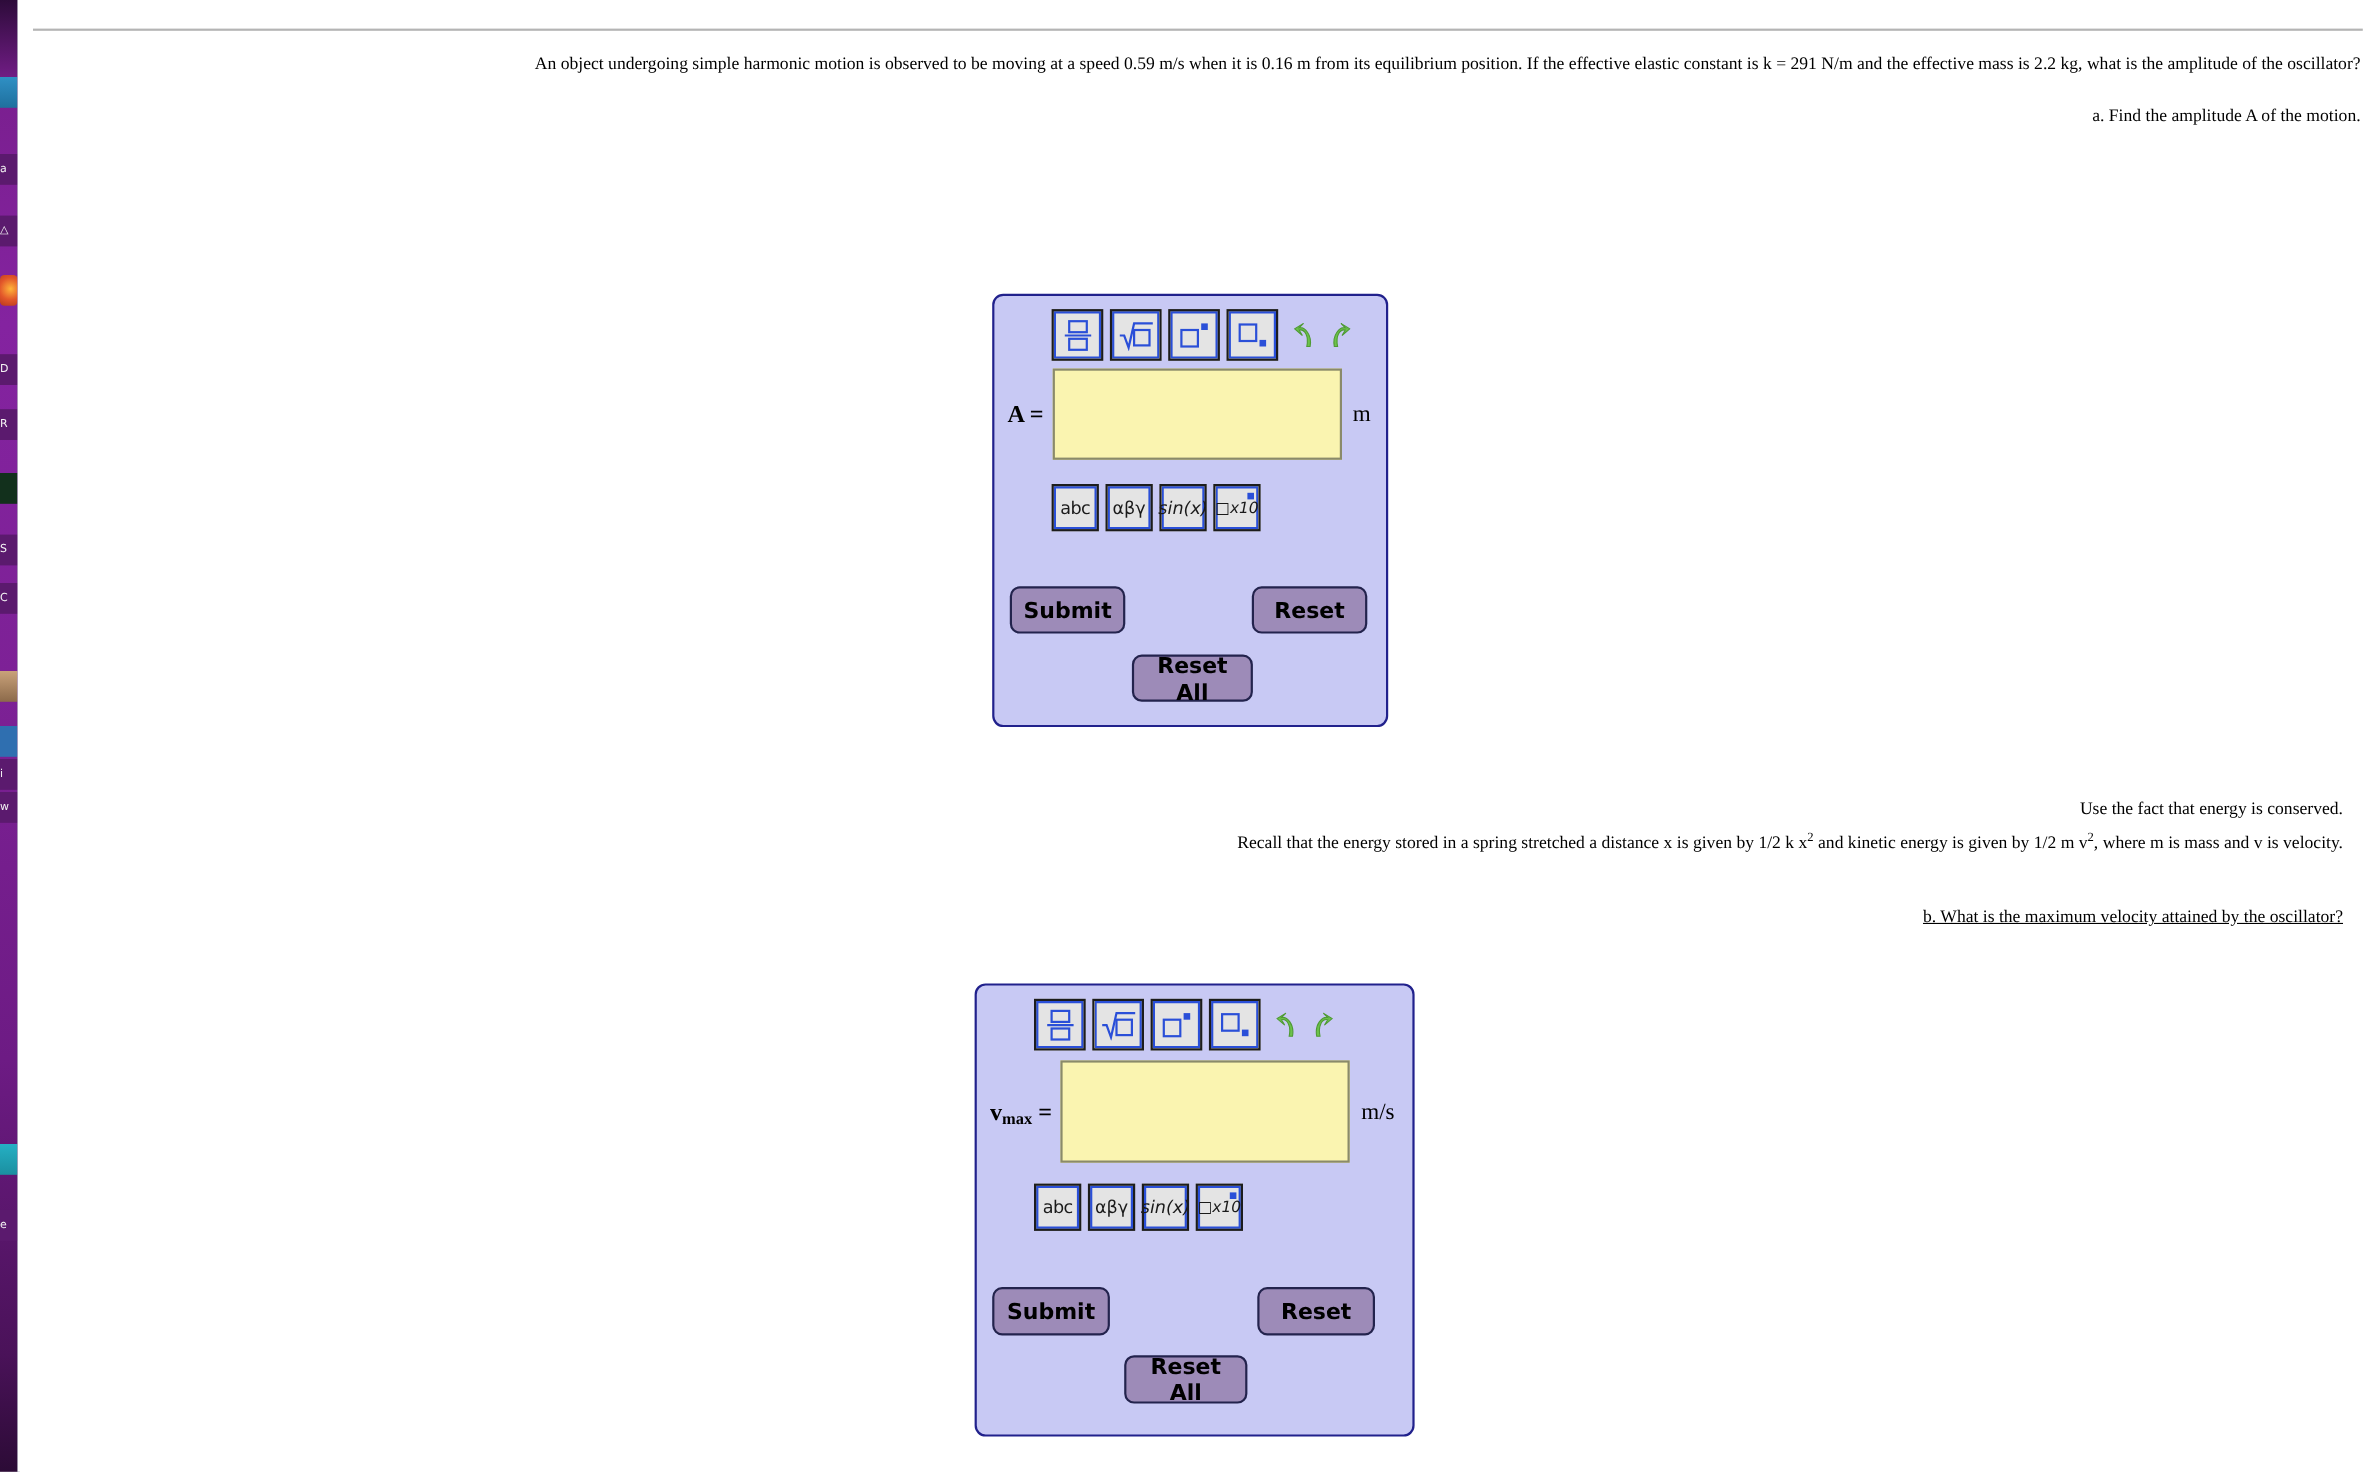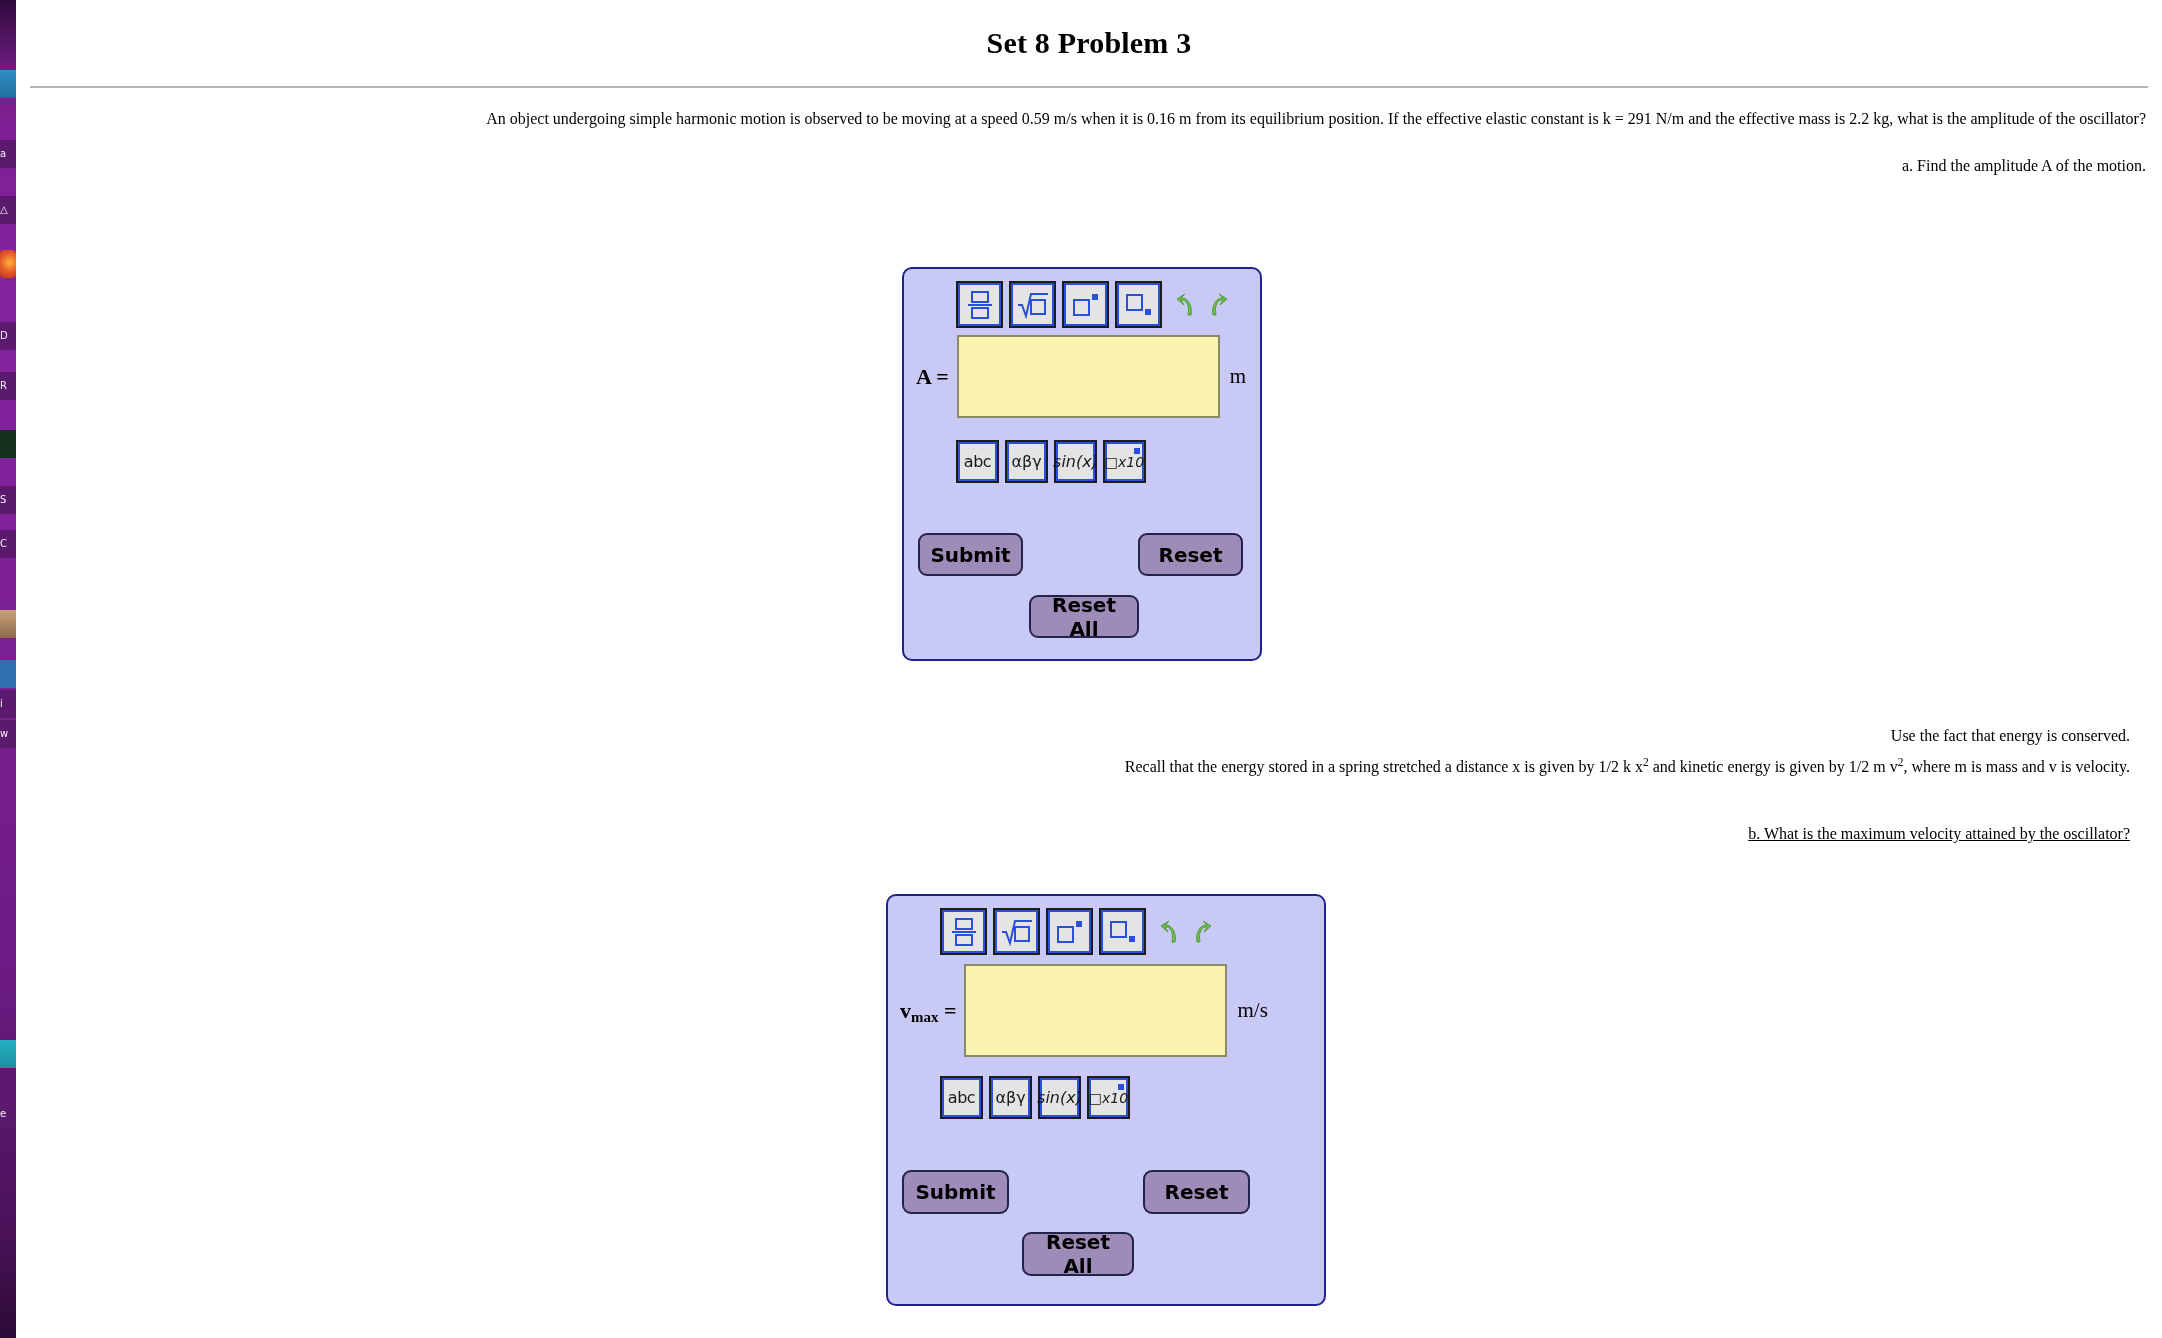--- a/index.html
+++ b/index.html
@@ -106,21 +106,21 @@
   }
   #widget-a {
     left: 886px;
     top: 267px;
     width: 360px;
     height: 394px;
   }
   #widget-b {
     left: 870px;
     top: 894px;
-    width: 440px;
+    width: 400px;
     height: 412px;
   }
 
   .mathbar {
     position: absolute;
     display: flex;
     align-items: center;
     gap: 6px;
   }
   #widget-a .mathbar-top { left: 52px; top: 12px; }
@@ -248,21 +248,20 @@
   <div class="dock-icon di-photo"></div>
   <div class="dock-icon di-blue1"></div>
   <div class="dock-icon di-blue2">i</div>
   <div class="dock-icon di-calc">w</div>
   <div class="dock-icon di-teal"></div>
   <div class="dock-icon di-slack">e</div>
 </div>
 
 <div id="page">
 
-  <h1 id="page-title">Set 8 Problem 3</h1>
   <hr id="title-rule">
 
   <p class="body-text" id="intro-paragraph">An object undergoing simple harmonic motion is observed to be moving at a speed 0.59 m/s when it is 0.16 m from its equilibrium position. If the effective elastic constant is k = 291 N/m and the effective mass is 2.2 kg, what is the amplitude of the oscillator?</p>
 
   <p class="body-text" id="part-a-prompt">a. Find the amplitude A of the motion.</p>
 
   <div class="answer-widget" id="widget-a">
 
     <div class="mathbar mathbar-top">
       <div class="mb-btn">

